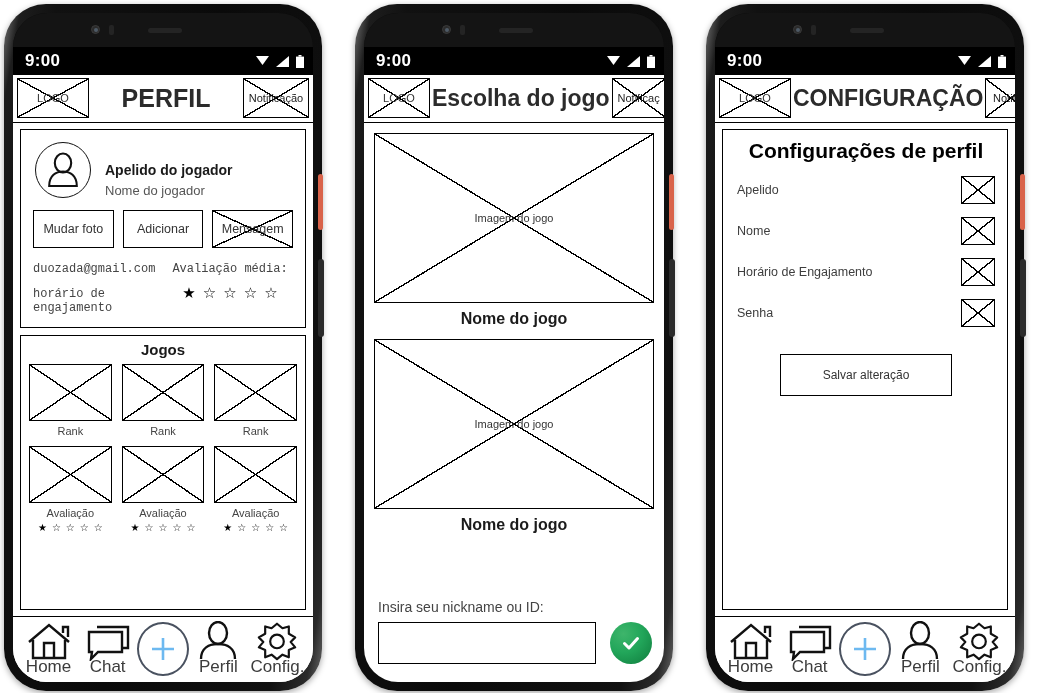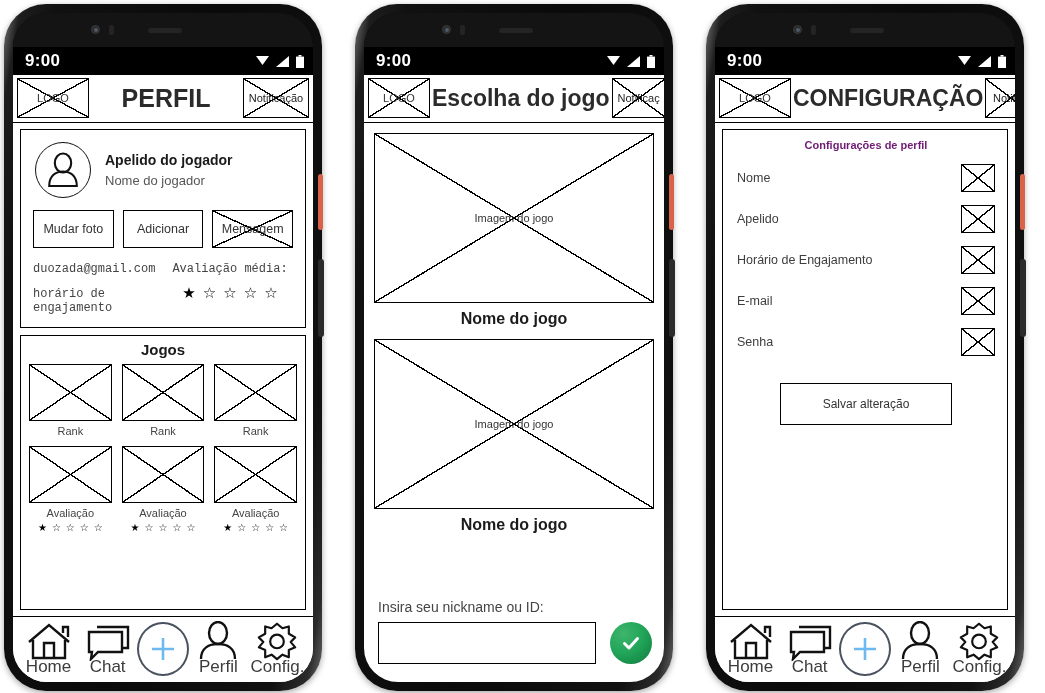--- a/index.html
+++ b/index.html
@@ -107,21 +107,21 @@
     display: flex; align-items: center; justify-content: center;
     font-size: 25px; font-weight: bold; color: #2b2b2b;
     white-space: nowrap;
   }
   .apptitle.sm { font-size: 23px; }
 
   .content { flex: 1 1 auto; padding: 6px 7px; display:flex; flex-direction:column; gap:7px; overflow:hidden; }
 
   
   .card { border: 1.4px solid #000; background:#fff; }
-  .prof-top { display:flex; align-items:center; gap:14px; padding:12px 0 10px 14px; }
+  .prof-top { display:flex; align-items:flex-end; gap:14px; padding:12px 0 10px 14px; }
   .avatar {
     width: 56px; height: 56px; border-radius: 50%;
     border: 1.6px solid #111; flex:0 0 auto;
     display:flex; align-items:center; justify-content:center;
   }
   .nick { font-size: 14px; font-weight: bold; color:#1a1a1a; }
   .realname { font-size: 13px; color:#555; margin-top: 5px; }
   .btn-row { display:flex; gap:9px; padding: 2px 12px 12px 12px; }
   .wbtn { flex:1 1 0; height: 38px; font-size: 12.5px; color:#333; }
   .meta-row { display:flex; padding: 2px 12px 12px 12px; gap: 8px; }
@@ -168,21 +168,21 @@
   .nick-row { display:flex; align-items:center; gap: 14px; }
   .nick-input { flex:1 1 auto; height: 42px; border:1.4px solid #000; background:#fff; }
   .ok-btn {
     width: 42px; height: 42px; border-radius:50%;
     background: radial-gradient(circle at 32% 28%, #3eb56b 0%, #22a65a 45%, #0f7a3c 100%);
     display:flex; align-items:center; justify-content:center; flex:0 0 auto;
   }
 
   
   .settings-card { flex:1 1 auto; display:flex; flex-direction:column; padding: 9px 12px 0 14px; }
-  .settings-title { text-align:center; font-size:11px; font-weight:bold; color:#701a75; margin-bottom: 13px; }
+  .settings-title { text-align:center; font-size:21px; font-weight:bold; color:#000000; margin-bottom: 13px; }
   .set-row { display:flex; align-items:center; justify-content:space-between; margin-bottom: 13px; }
   .set-label { font-size: 12.5px; color:#3d3d3d; }
   .set-box { width: 34px; height: 28px; flex:0 0 auto; }
   .save-wrap { display:flex; justify-content:center; margin-top: 14px; }
   .save-btn { width: 172px; height: 42px; font-size: 12px; color:#333; }
 </style>
 </head>
 <body>
 
 <div class="stage">
@@ -464,33 +464,29 @@
           <div class="xbox notif-box" style="width:52px;">
               <span>Notifica</span>
             </div>
         </div>
 
         <div class="content">
           <div class="card settings-card">
             <div class="settings-title">Configurações de perfil</div>
 
             <div class="set-row">
+              <span class="set-label">Apelido</span>
+              <span class="xbox set-box"></span>
+            </div>
+            <div class="set-row">
               <span class="set-label">Nome</span>
               <span class="xbox set-box"></span>
             </div>
             <div class="set-row">
-              <span class="set-label">Apelido</span>
-              <span class="xbox set-box"></span>
-            </div>
-            <div class="set-row">
               <span class="set-label">Horário de Engajamento</span>
-              <span class="xbox set-box"></span>
-            </div>
-            <div class="set-row">
-              <span class="set-label">E-mail</span>
               <span class="xbox set-box"></span>
             </div>
             <div class="set-row">
               <span class="set-label">Senha</span>
               <span class="xbox set-box"></span>
             </div>
 
             <div class="save-wrap">
               <div class="plainbox save-btn">
                   <span>Salvar alteração</span>

